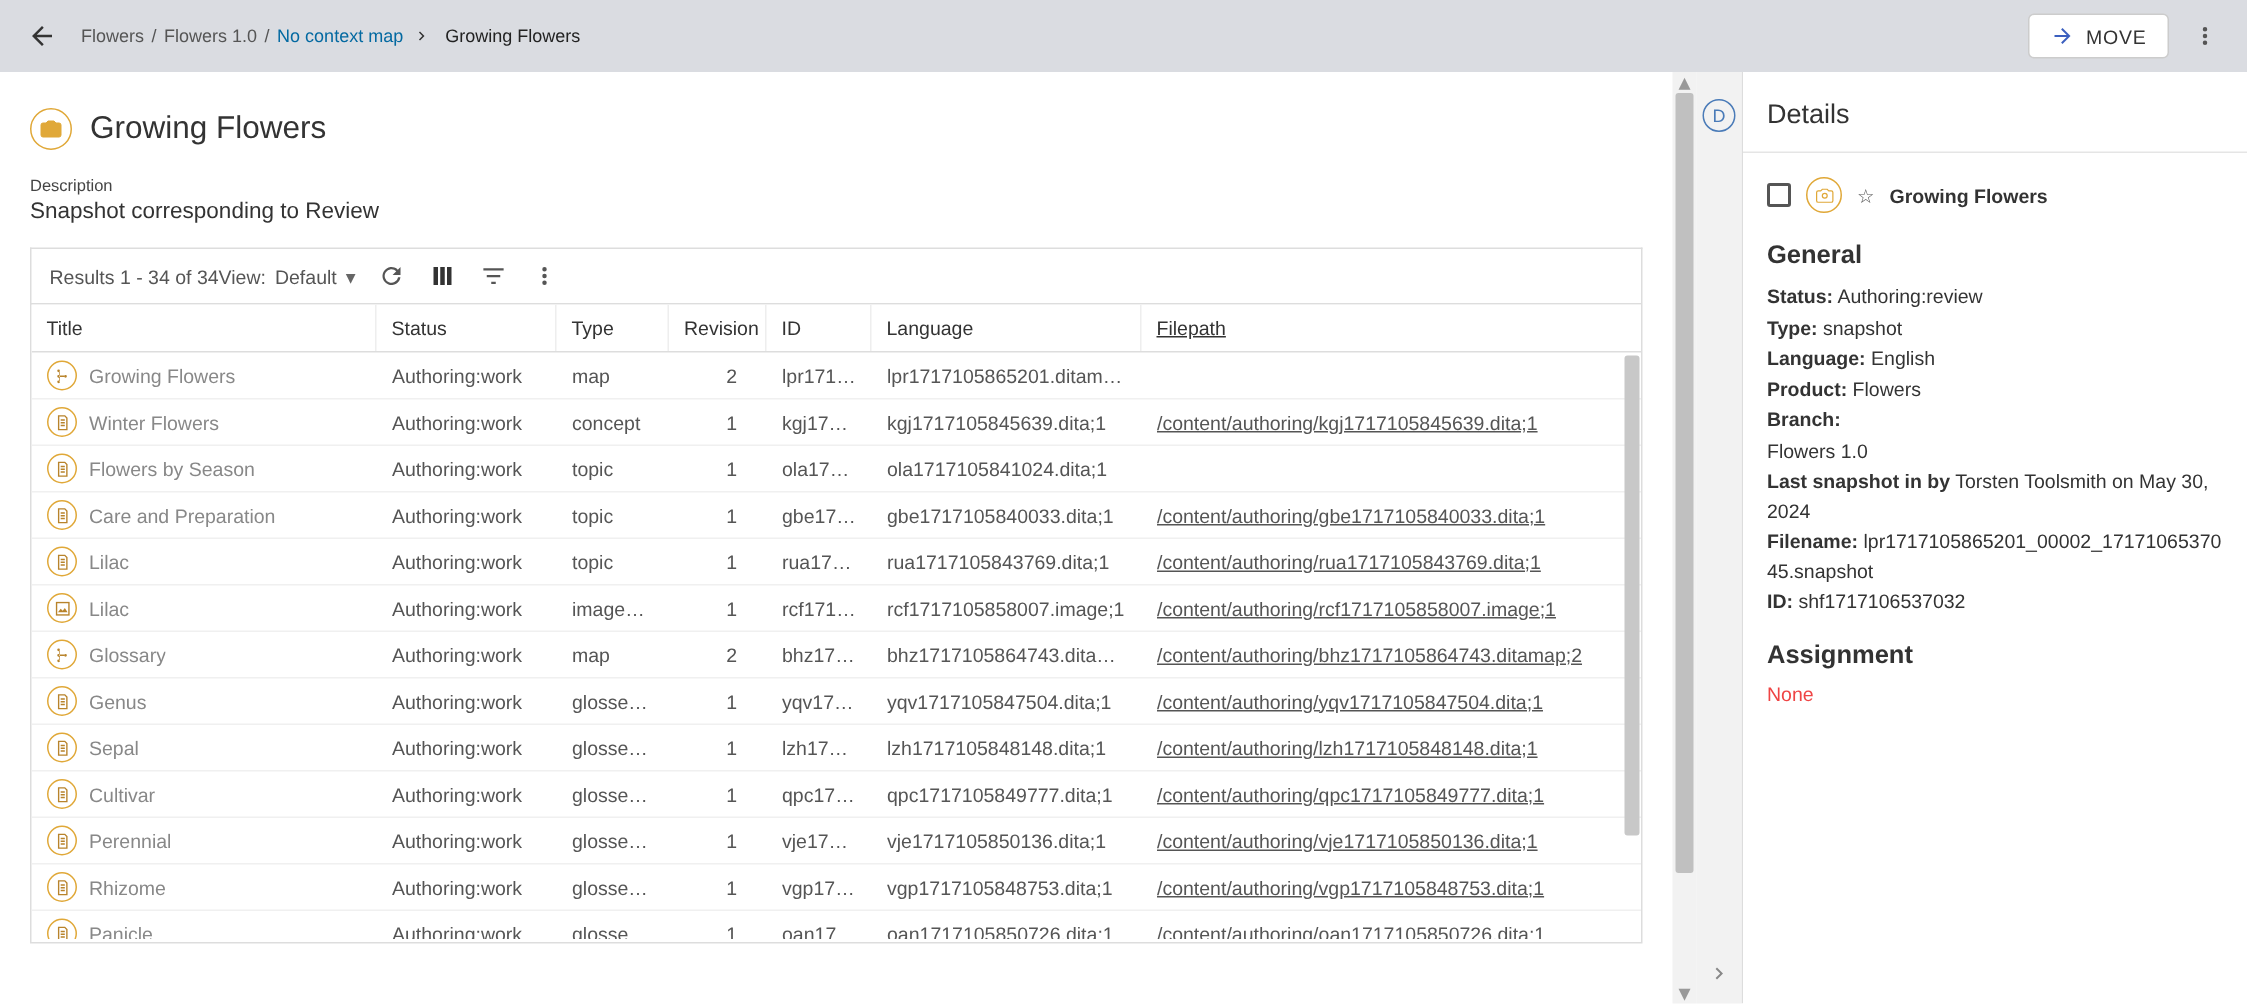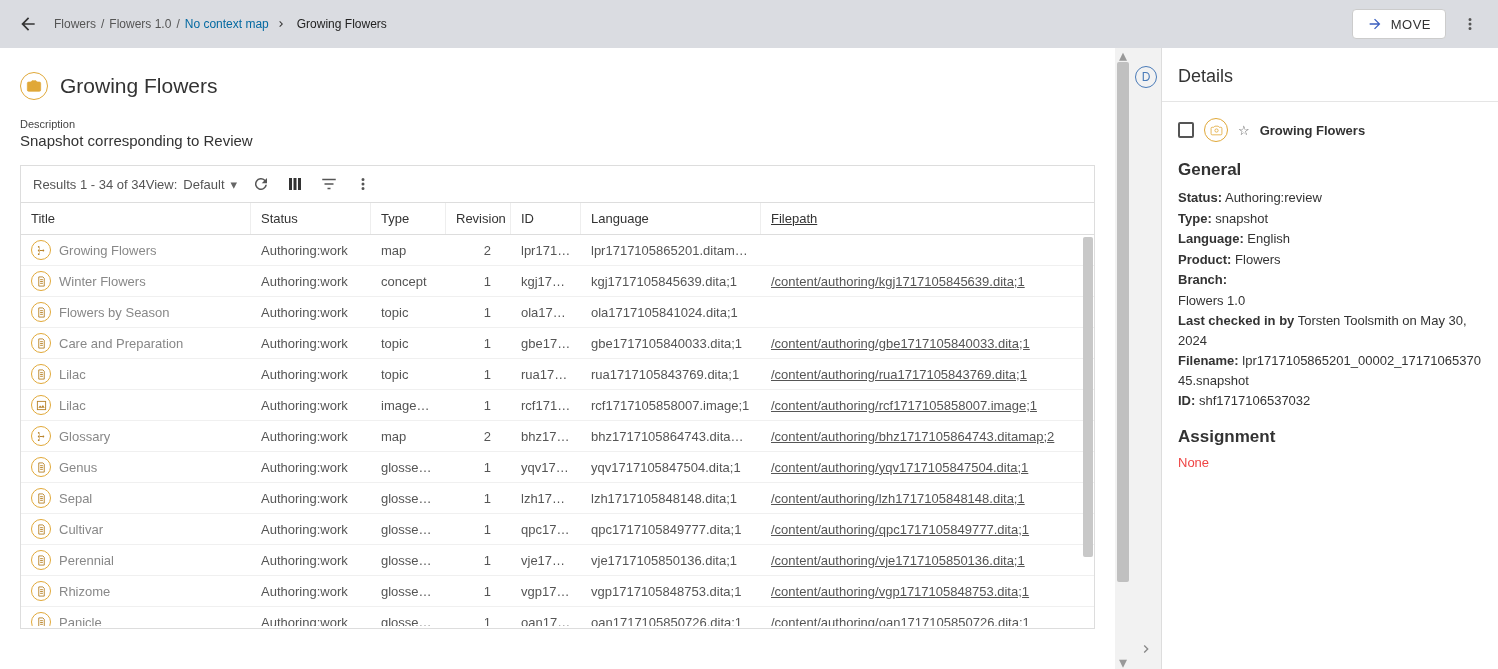--- a/index.html
+++ b/index.html
@@ -427,21 +427,21 @@
         <span class="details-title-text">Growing Flowers</span>
       </div>
 
       <div class="section-label">General</div>
       <div class="field-row"><span class="k">Status:</span> <span>Authoring:review</span></div>
       <div class="field-row"><span class="k">Type:</span> <span>snapshot</span></div>
       <div class="field-row"><span class="k">Language:</span> <span>English</span></div>
       <div class="field-row"><span class="k">Product:</span> <span>Flowers</span></div>
       <div class="field-row"><span class="k">Branch:</span></div>
       <div class="field-row"><span>Flowers 1.0</span></div>
-      <div class="field-row"><span class="k">Last checked in by</span> <span>Torsten Toolsmith on May 30, 2024</span></div>
+      <div class="field-row"><span class="k">Last snapshot in by</span> <span>Torsten Toolsmith on May 30, 2024</span></div>
       <div class="field-row" style="word-break:break-all;white-space:normal;"><span class="k">Filename:</span> <span>lpr1717105865201_00002_1717106537045.snapshot</span></div>
       <div class="field-row"><span class="k">ID:</span> <span>shf1717106537032</span></div>
 
       <div class="assign-section">
         <div class="section-label">Assignment</div>
         <div class="none-text">None</div>
       </div>
     </div>
   </div>
 </div>

